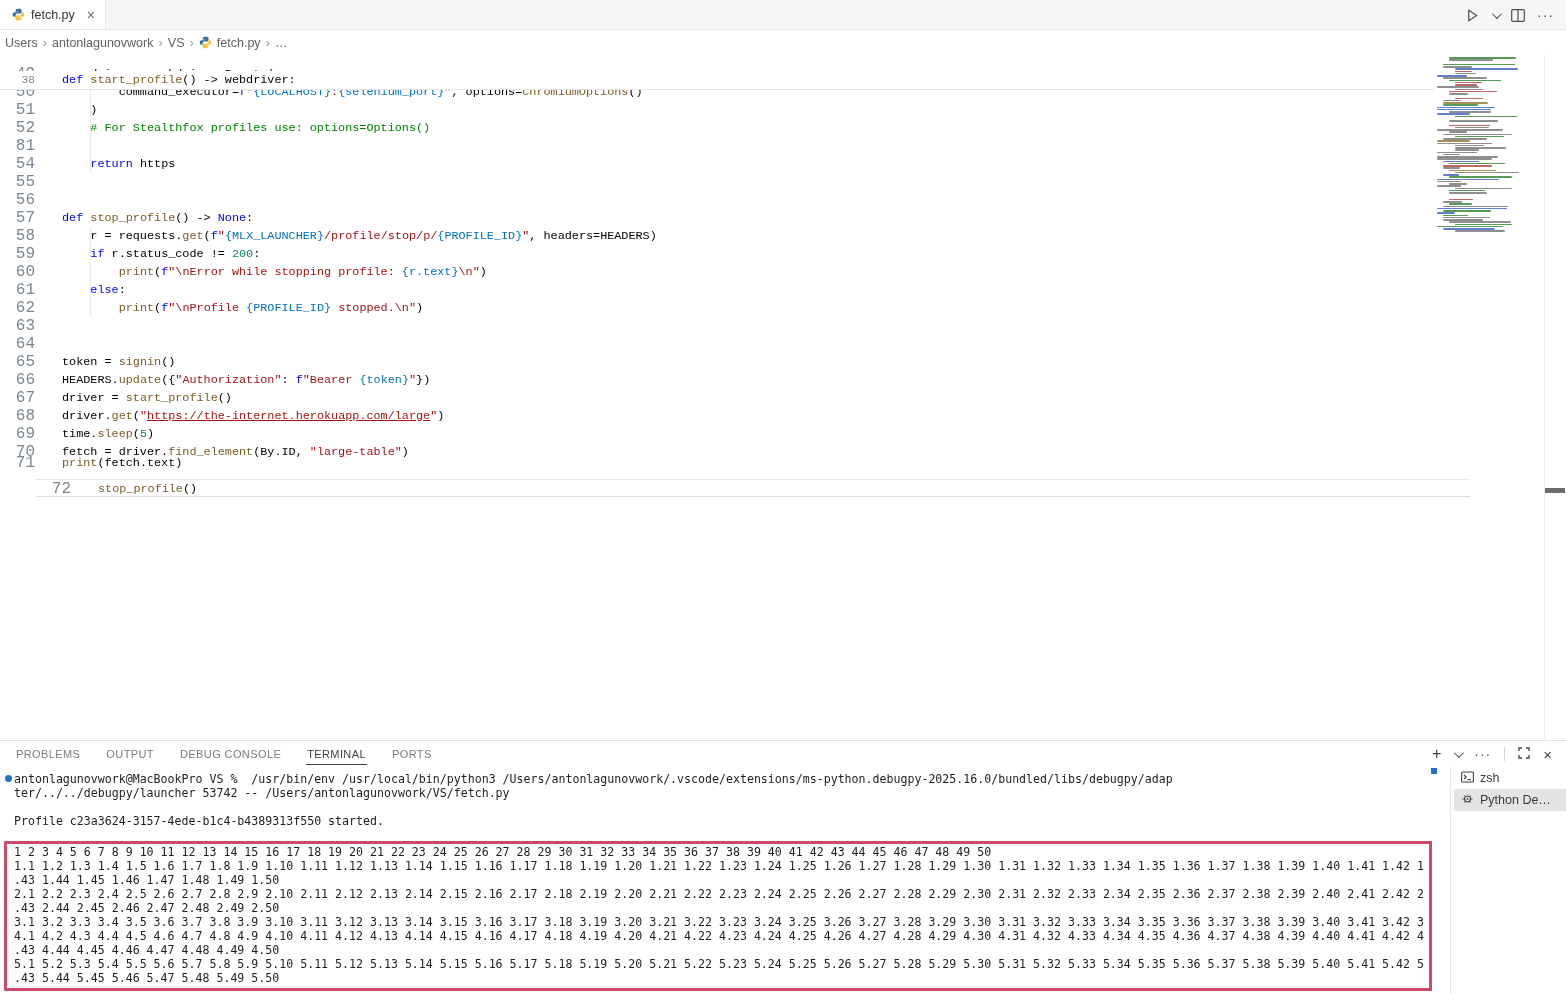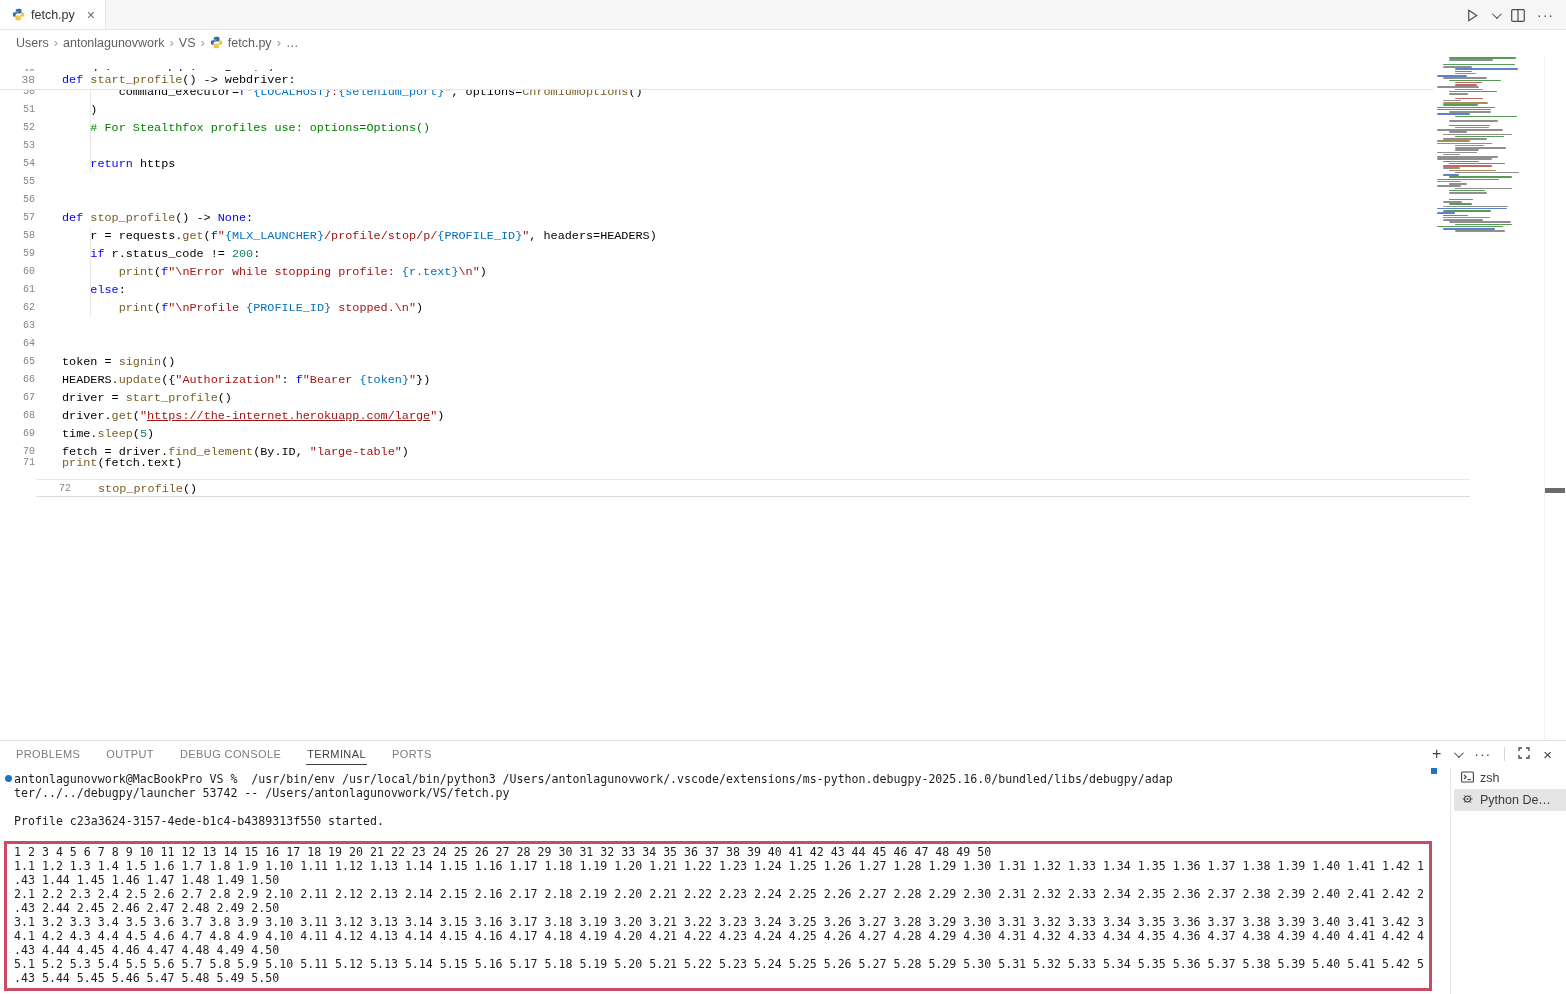--- a/index.html
+++ b/index.html
@@ -14,29 +14,29 @@
          border-right:1px solid #e7e7e7; font-size:12.5px; color:#333; min-width:100px; }
   .tab-close { color:#696969; font-size:14px; margin-left:6px; cursor:pointer; line-height:1; }
   .ed-actions { position:absolute; right:12px; top:0; height:30px; display:flex; align-items:center; gap:12px; color:#4d4d4d; }
   .ed-actions svg { display:block; }
   .chev { width:7px; height:7px; border-right:1.4px solid #4d4d4d; border-bottom:1.4px solid #4d4d4d;
           transform:rotate(45deg) translateY(-2px); }
   .dots { font-size:14px; letter-spacing:1px; color:#4d4d4d; }
 
   
   .breadcrumb { position:absolute; left:0; top:30px; width:100%; height:25px; display:flex;
-                align-items:center; padding-left:16px; font-size:12.5px; color:#616161; gap:5px; background:#fff;text-align:center; }
+                align-items:center; padding-left:5px; font-size:12.5px; color:#616161; gap:5px; background:#fff;text-align:center; }
   .crumb-sep { color:#9d9d9d; font-size:13px; }
   .pyicon { width:13px; height:13px; display:inline-block; position:relative; }
 
   
   .editor { position:absolute; left:0; top:55px; width:1566px; height:685px; background:#fff; overflow:hidden; }
   .code-line { position:absolute; left:0; width:1434px; height:18px; line-height:18px;
                font-family:Liberation Mono, monospace; font-size:11.8px; }
-  .code-line .ln { position:absolute; left:0; width:35px; text-align:right; color:#7b8793; font-size:10px; }
+  .code-line .ln { position:absolute; left:0; width:35px; text-align:right; color:#7b8793; font-size:16px; }
   .code-line .code { position:absolute; left:62px; white-space:pre; color:#000; }
   .code-line .guide { position:absolute; left:90px; top:0; bottom:0; width:1px; background:#e9e9e9; }
   .code-line.current { border-top:1px solid #e9e9e9; border-bottom:1px solid #dcdcdc; }
   .sticky { position:absolute; left:0; top:16px; width:1434px; height:19px; line-height:19px; background:#fff;
             border-bottom:1px solid #e5e5e5; z-index:3; font-family:Liberation Mono, monospace; font-size:11.8px; }
   .sticky .ln { position:absolute; left:0; width:35px; text-align:right; color:#7b8793; font-size:11.3px; }
   .sticky .code { position:absolute; left:62px; white-space:pre; }
   .tok-k{color:#0000ff} .tok-f{color:#795e26} .tok-s{color:#a31515} .tok-c{color:#008000}
   .tok-n{color:#098658} .tok-v{color:#0070c1} .tok-p{color:#000}
   .tok-u{color:#a31515; text-decoration:underline}
@@ -135,21 +135,21 @@
           <span class="ln">51</span>
           <span class="guide"></span>
           <span class="code"><span class="tok-p">    )</span></span>
         </div>
         <div class="code-line" style="top: 64px;">
           <span class="ln">52</span>
           <span class="guide"></span>
           <span class="code"><span class="tok-p">    </span><span class="tok-c"># For Stealthfox profiles use: options=Options()</span></span>
         </div>
         <div class="code-line" style="top: 82px;">
-          <span class="ln">53</span>
+          <span class="ln">81</span>
           <span class="guide"></span>
         </div>
         <div class="code-line" style="top: 100px;">
           <span class="ln">54</span>
           <span class="guide"></span>
           <span class="code"><span class="tok-p">    </span><span class="tok-k">return </span><span class="tok-p">https</span></span>
         </div>
         <div class="code-line" style="top: 118px;">
           <span class="ln">55</span>
           <span class="code"></span>

